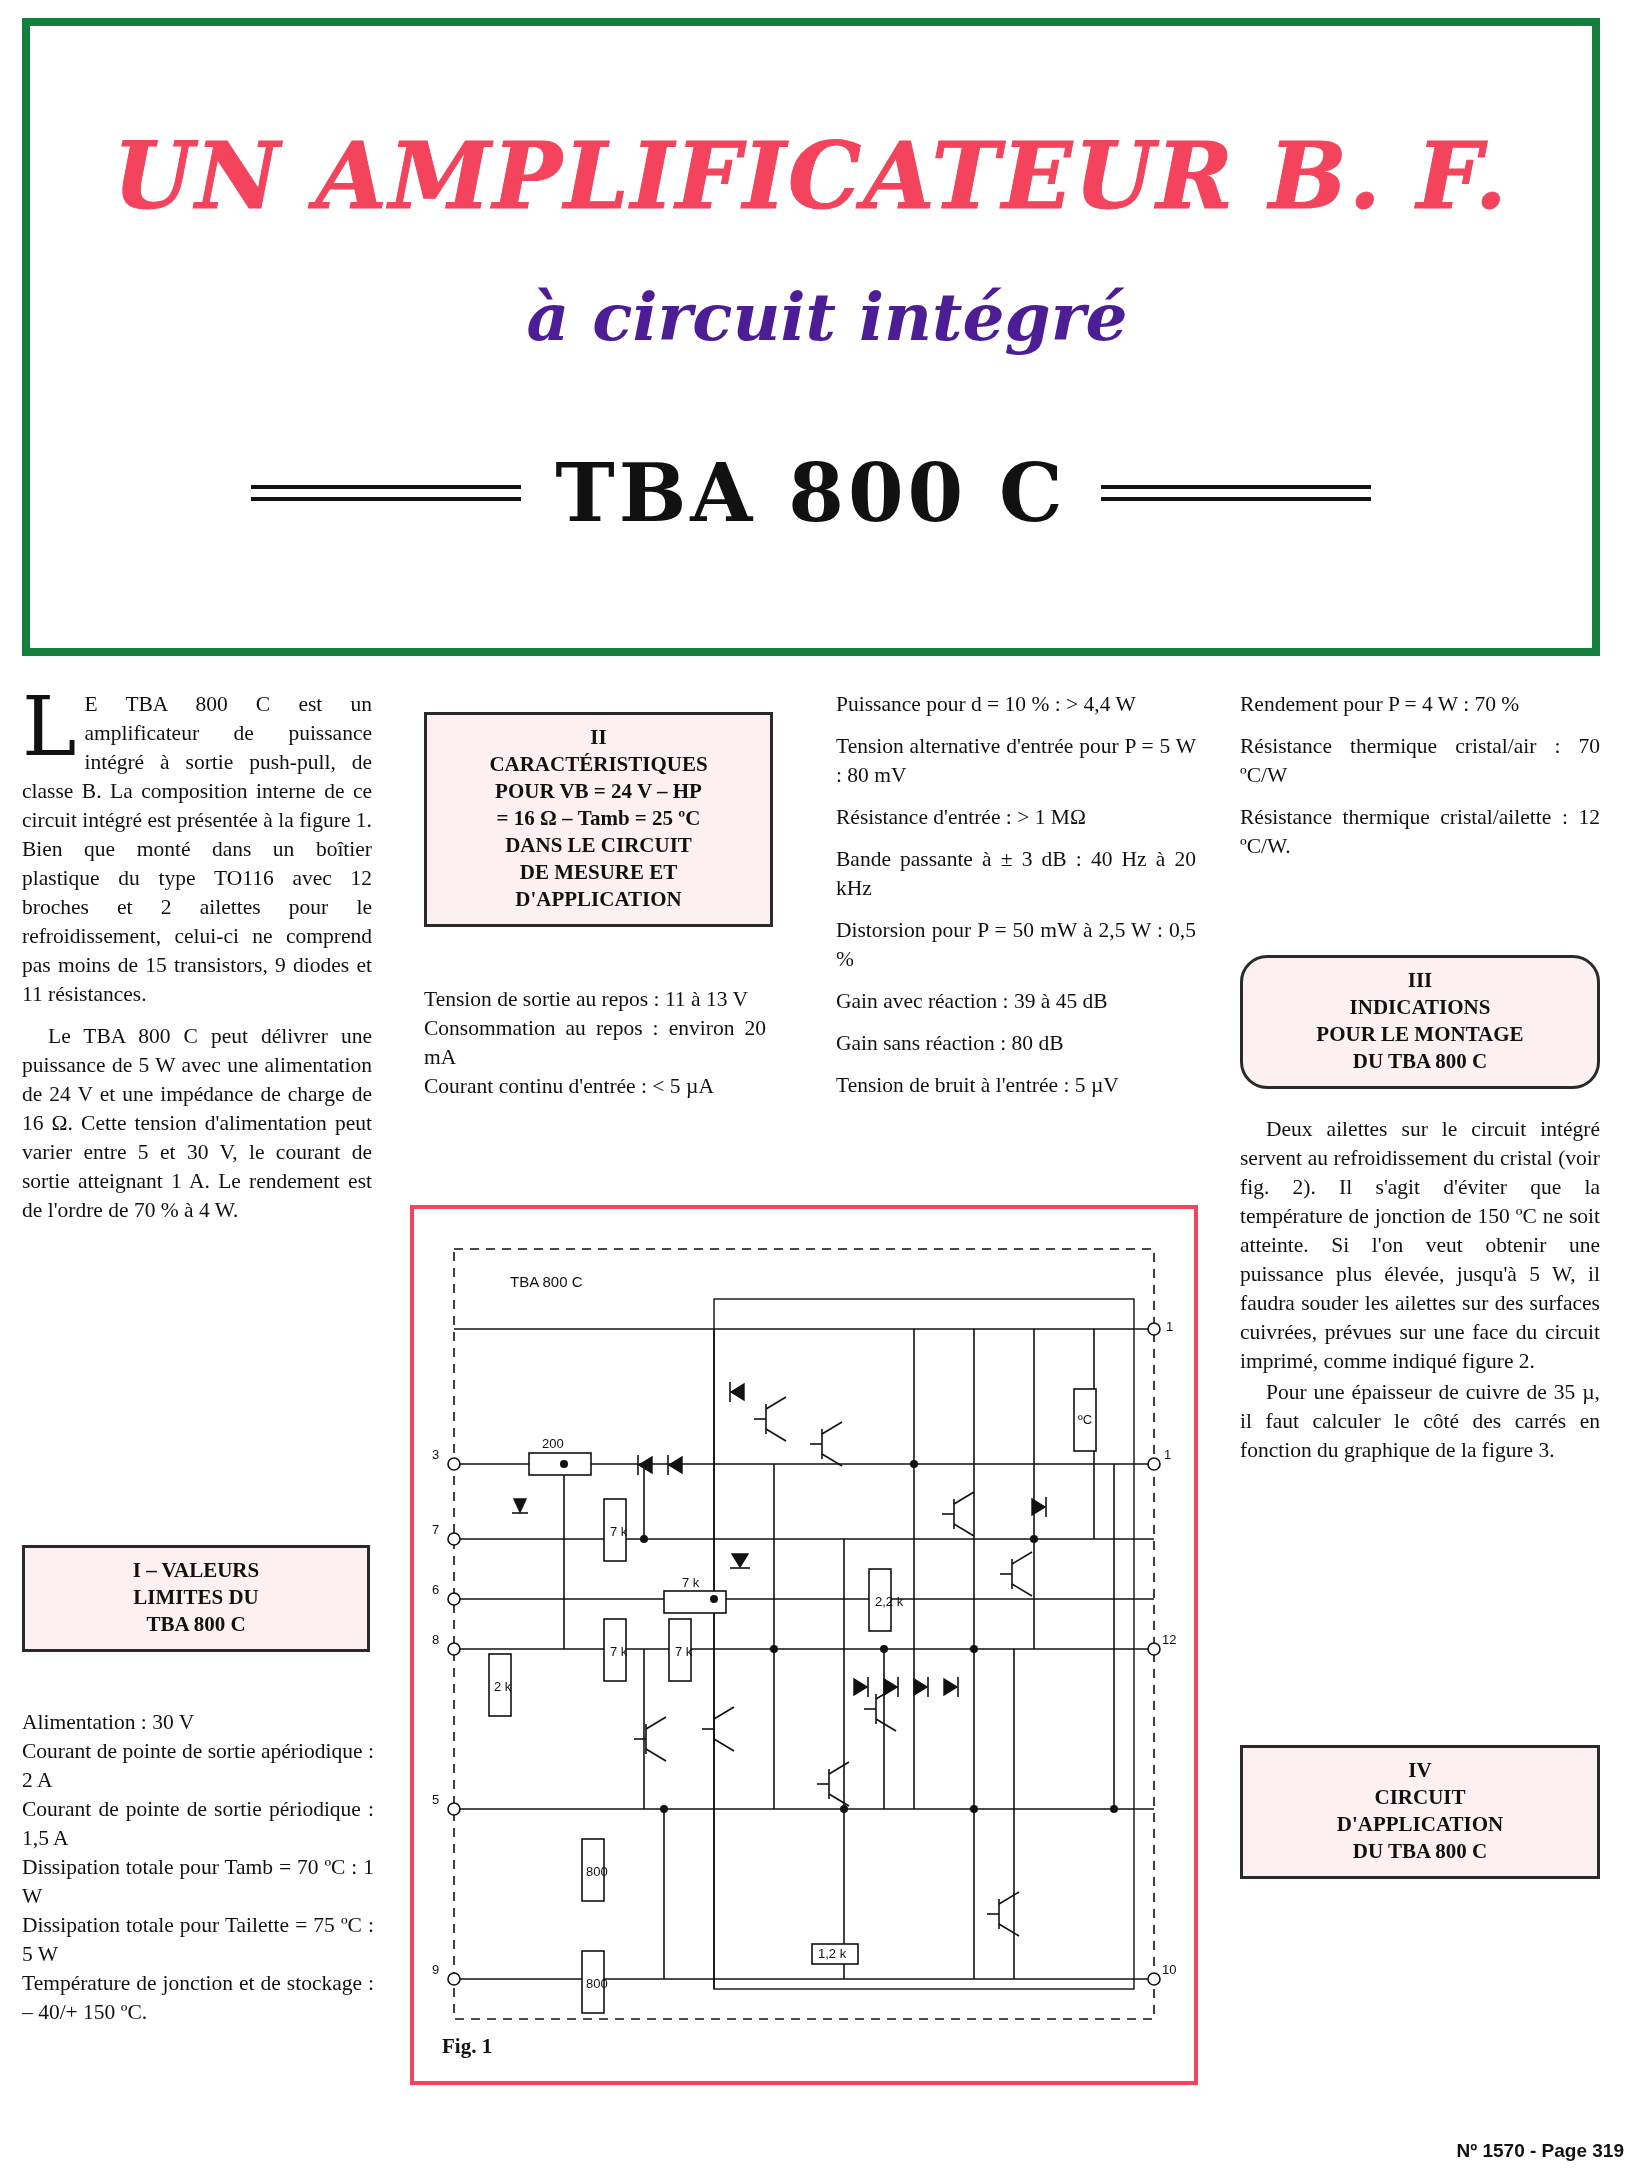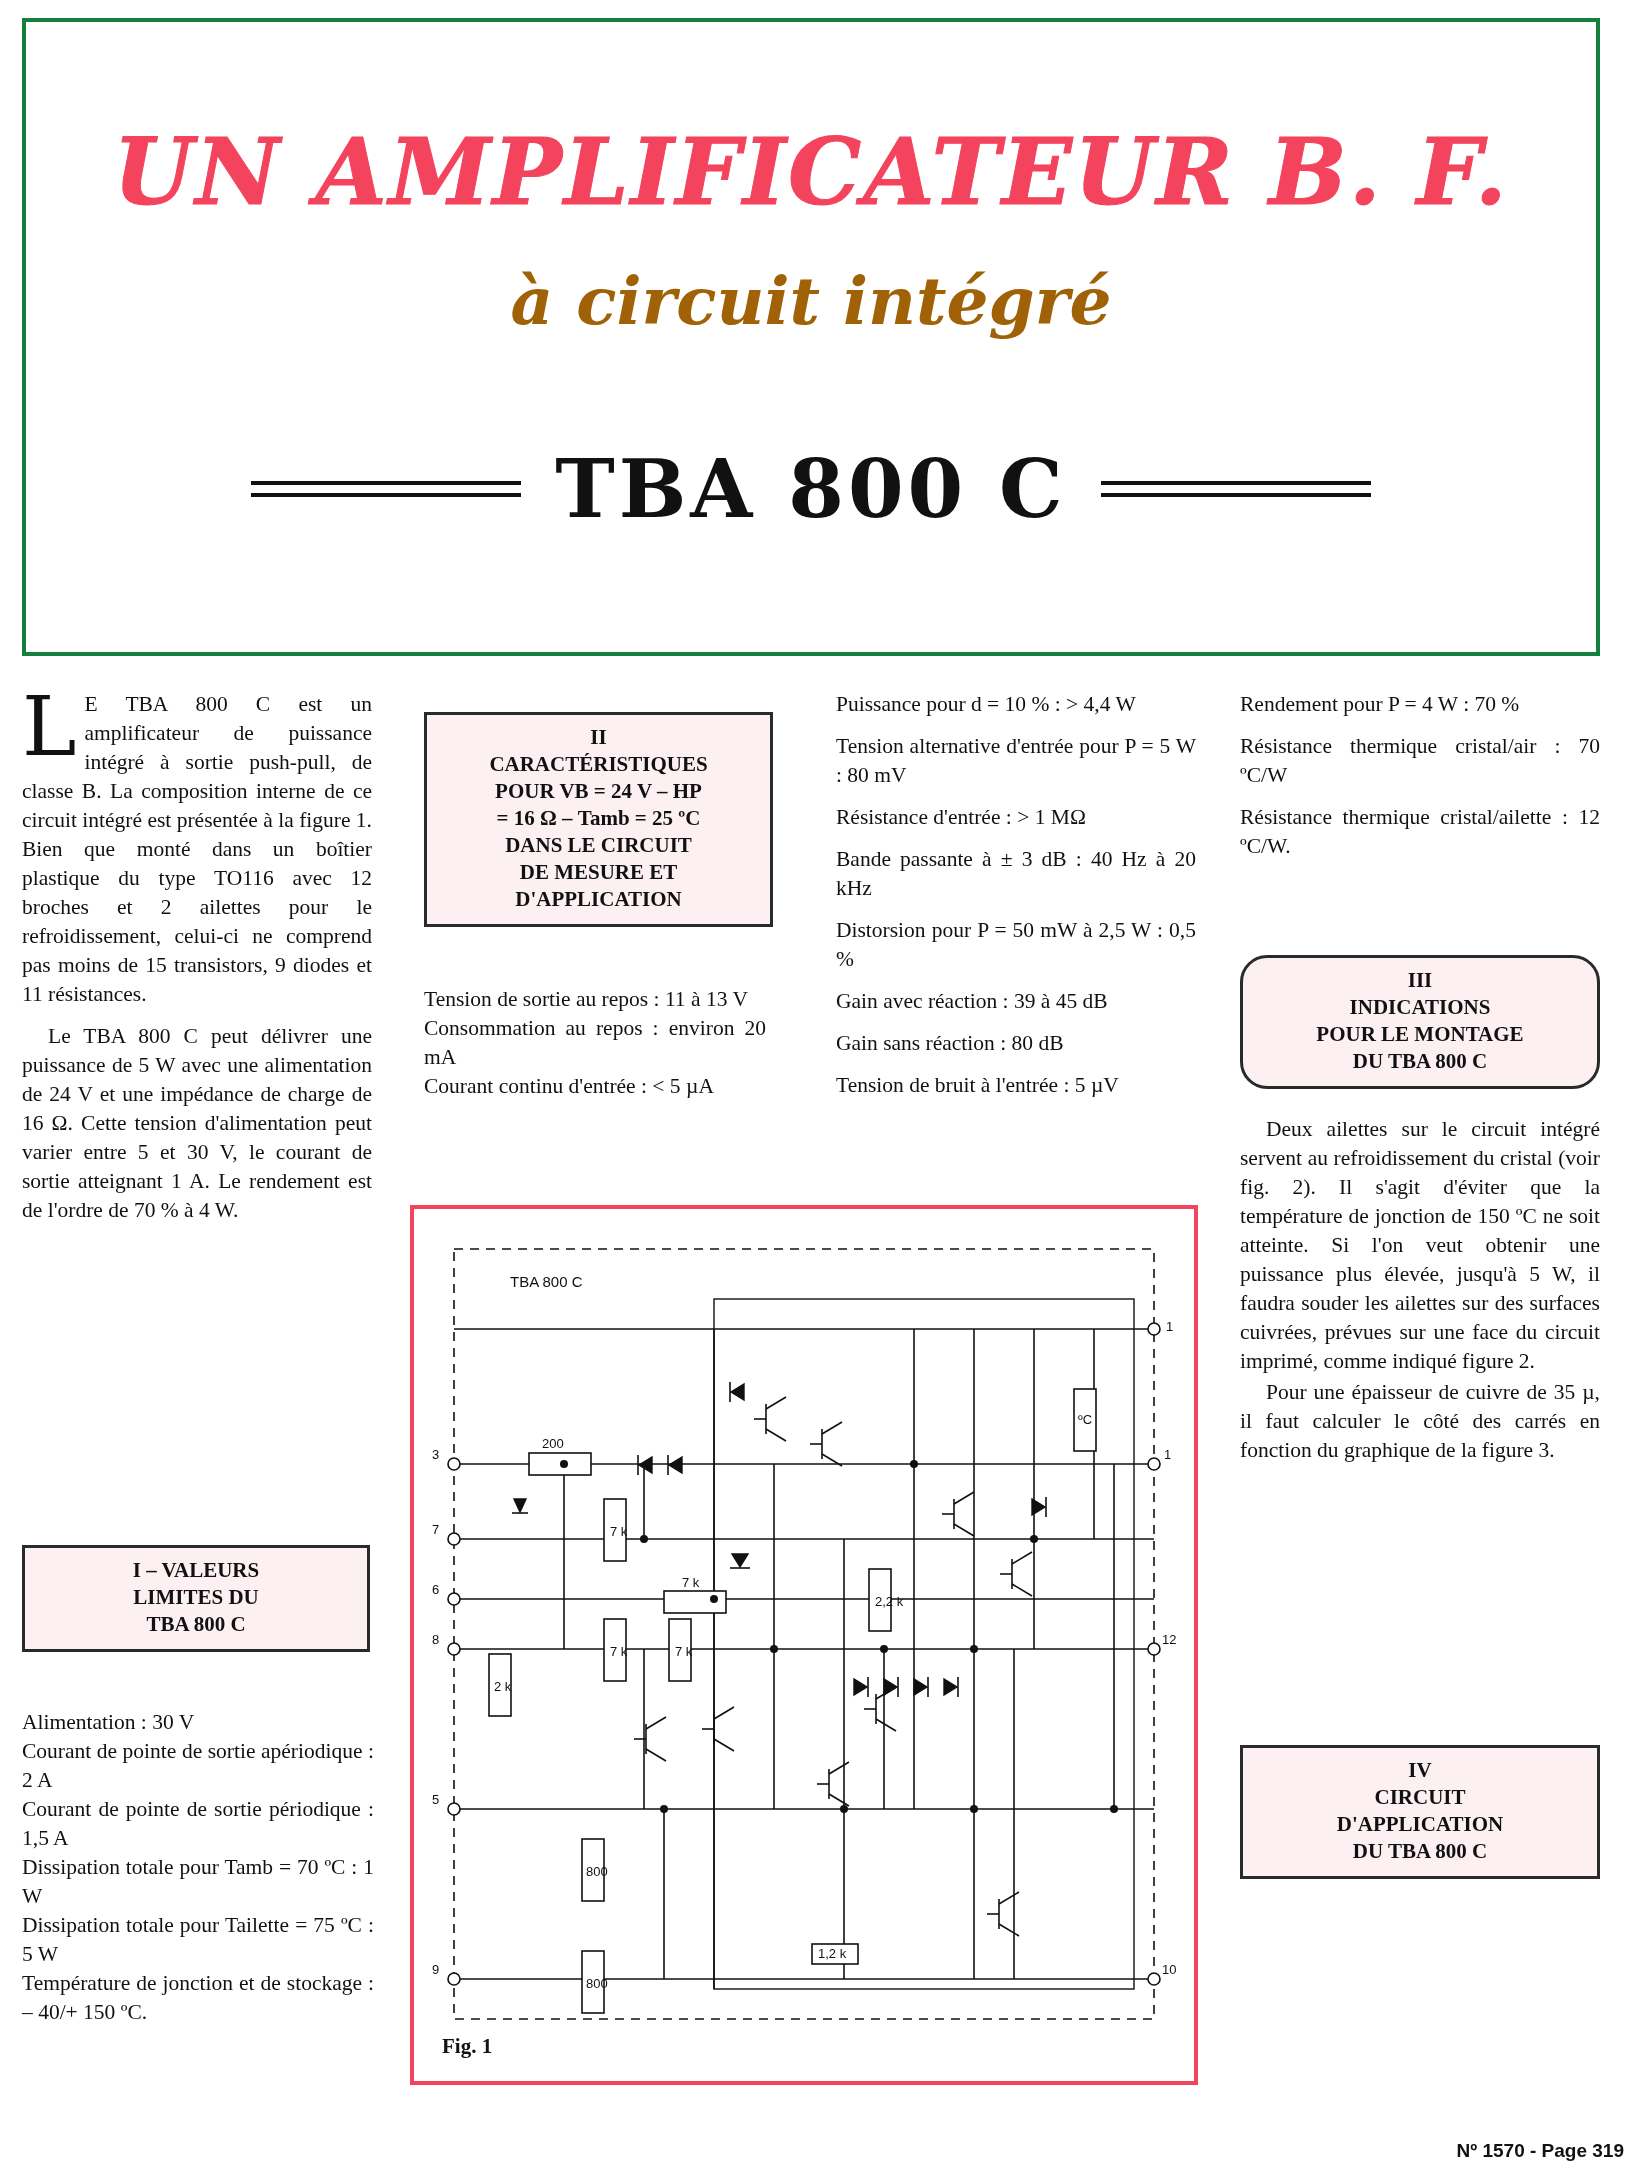--- a/index.html
+++ b/index.html
@@ -13,43 +13,44 @@
   }
   .page{
     position:absolute;
     left:0;top:0;width:1648px;height:2176px;
     padding:0;
   }
   
   .title-box{
     position:absolute;
     left:22px;top:18px;width:1578px;height:638px;
-    border:4px solid #15803d;
+    border:8px solid #15803d;
     box-sizing:border-box;
     background:#fff;
   }
   .title-line1{
     position:absolute;left:0;top:96px;width:100%;
     text-align:center;
     color:#f4435c;
     font-family:"DejaVu Serif", serif;
     font-weight:bold;
     font-style:italic;
     font-size:92px;
     letter-spacing:2px;
     -webkit-text-stroke:1px #f4435c;
   }
   .title-line2{
-    position:absolute;left:0;top:240px;width:100%;
+    position:absolute;left:0;top:252px;width:100%;
     text-align:center;
-    color:#a16207;
+    color:#4c1d95;
     font-family:"DejaVu Serif", serif;
     font-weight:bold;
     font-style:italic;
     font-size:66px;
+    padding-left:16px;
   }
   .title-line3-wrap{
     position:absolute;left:0;top:420px;width:100%;
     display:flex;align-items:center;justify-content:center;
   }
   .rule{
     height:0;
     border-top:4px solid #111;
     border-bottom:4px solid #111;
     height:8px;

